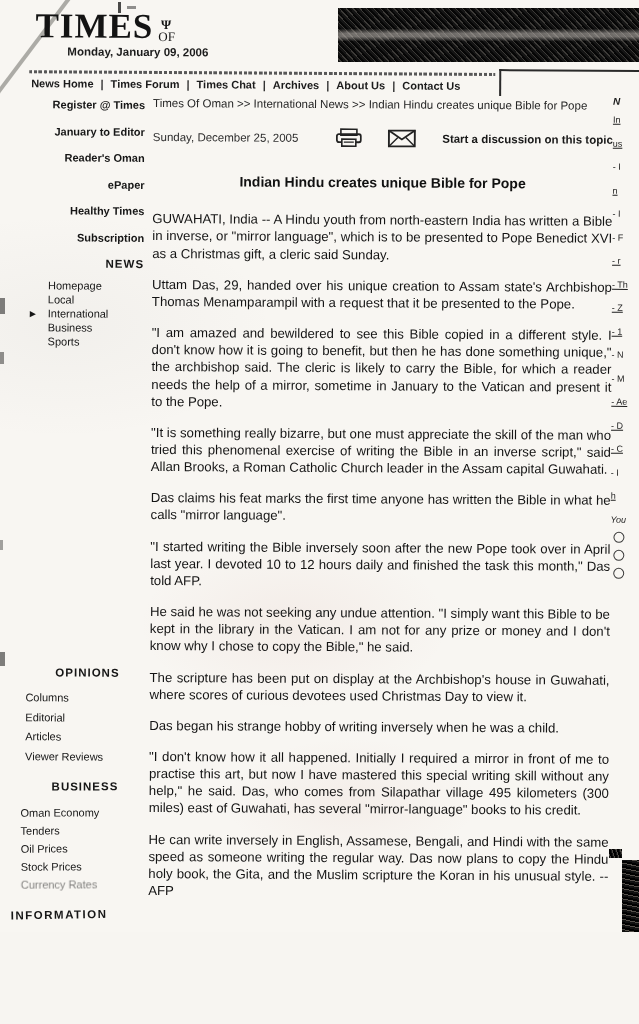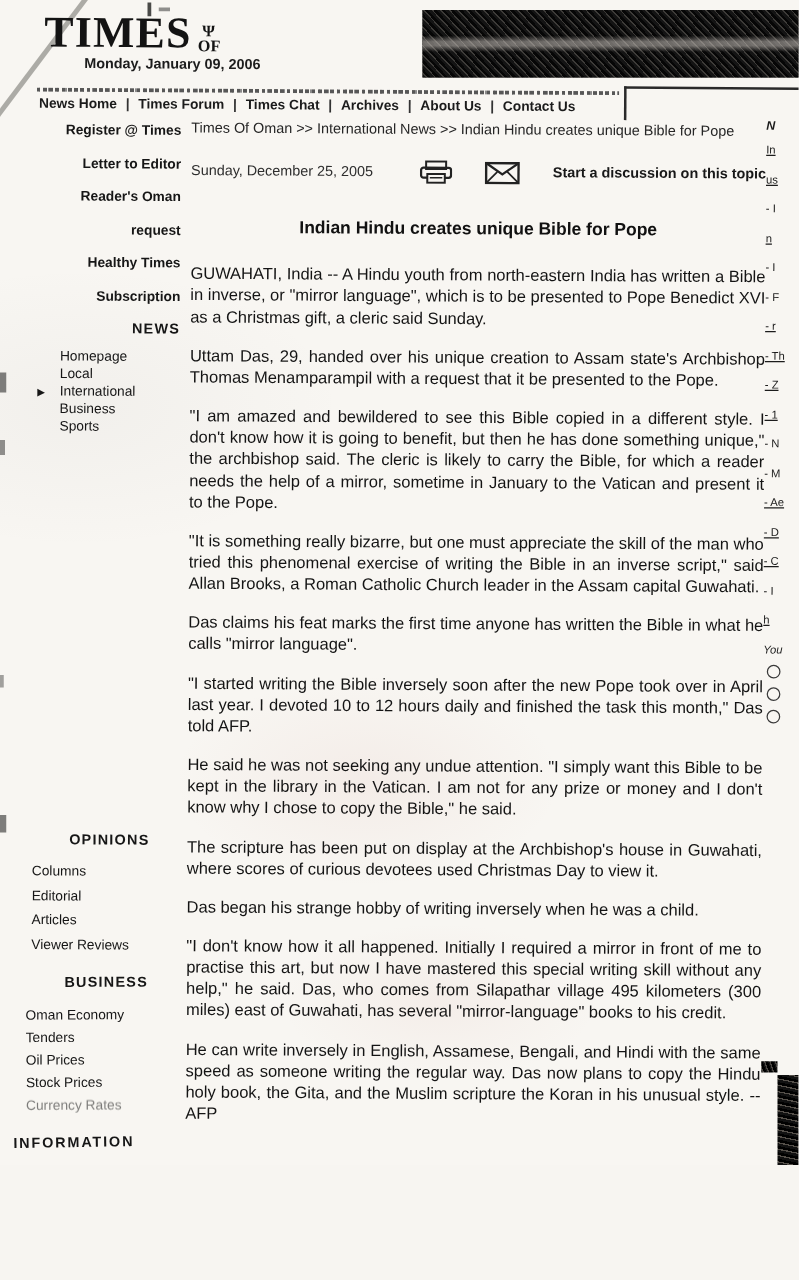--- a/index.html
+++ b/index.html
@@ -33,21 +33,21 @@
     background-image:repeating-linear-gradient(12deg,#111 0 2px,#55504a 2px 3px,#000 3px 5px);}
   .edge-block{position:absolute;left:609px;top:849px;width:13px;height:9px;
     background-image:repeating-linear-gradient(70deg,#151515 0 1px,#4c4844 1px 2px,#000 2px 4px);}
 
   
   .masthead{position:absolute;left:34px;top:10px;}
   .logo{display:flex;align-items:flex-end;font-family:"Liberation Serif","DejaVu Serif",serif;
     font-weight:bold;font-size:35px;letter-spacing:1px;color:#131313;line-height:1;}
   .logo .mid{display:flex;flex-direction:column;align-items:center;margin:0 5px 1px 5px;}
   .logo .emblem{font-size:13px;line-height:10px;font-weight:bold;}
-  .logo .of{font-size:13px;font-weight:bold;letter-spacing:0;}
+  .logo .of{font-size:13px;font-weight:normal;letter-spacing:0;}
   .mdate{margin-left:32px;margin-top:2px;font-size:11.5px;font-weight:bold;color:#1c1c1c;}
 
   
   .rule{position:absolute;left:28px;top:72px;width:466px;height:3px;opacity:.85;
     background-image:repeating-linear-gradient(90deg,#3c3c3c 0 3px,transparent 3px 5px),
                      repeating-linear-gradient(90deg,transparent 0 2px,#777 2px 3px,transparent 3px 7px);}
   .navbar{position:absolute;left:30px;top:79px;width:470px;font-size:11px;font-weight:bold;color:#1b1b1b;}
   .navbar .sep{margin:0 7px;color:#333;}
   .navbar span[data-name^="nav-item"]{cursor:pointer;text-align:right;}
   .rail-corner-h{position:absolute;left:498px;top:68px;width:141px;border-top:2px solid #2a2a2a;}
@@ -124,23 +124,23 @@
 
     <div class="rule" data-name="masthead-divider"></div>
     <nav class="navbar" data-name="top-navbar">
       <span data-name="nav-item-news-home">News Home</span><span class="sep" data-name="nav-separator">|</span><span data-name="nav-item-times-forum">Times Forum</span><span class="sep" data-name="nav-separator">|</span><span data-name="nav-item-times-chat">Times Chat</span><span class="sep" data-name="nav-separator">|</span><span data-name="nav-item-archives">Archives</span><span class="sep" data-name="nav-separator">|</span><span data-name="nav-item-about-us">About Us</span><span class="sep" data-name="nav-separator">|</span><span data-name="nav-item-contact-us">Contact Us</span>
     </nav>
     <div class="rail-corner-h" data-name="right-rail-border"></div>
     <div class="rail-corner-v" data-name="right-rail-border"></div>
 
     <aside class="sb sb-top" data-name="sidebar">
       <div class="ql" data-name="sidebar-item-register">Register @ Times</div>
-      <div class="ql" data-name="sidebar-item-letter-to-editor">Letter to Editor</div>
+      <div class="ql" data-name="sidebar-item-letter-to-editor">January to Editor</div>
       <div class="ql" data-name="sidebar-item-readers-forum">Reader's Oman</div>
-      <div class="ql" data-name="sidebar-item-epaper">request</div>
+      <div class="ql" data-name="sidebar-item-epaper">ePaper</div>
       <div class="ql" data-name="sidebar-item-healthy-times">Healthy Times</div>
       <div class="ql" data-name="sidebar-item-subscription">Subscription</div>
       <div class="sb-head" data-name="sidebar-section-news">NEWS</div>
       <div class="sb-items">
         <div class="it" data-name="sidebar-item-homepage">Homepage</div>
         <div class="it" data-name="sidebar-item-local">Local</div>
         <div class="it" data-name="sidebar-item-international">
           <span class="arrow" data-name="active-item-arrow-icon">▶</span>
           <span>International</span>
         </div>

